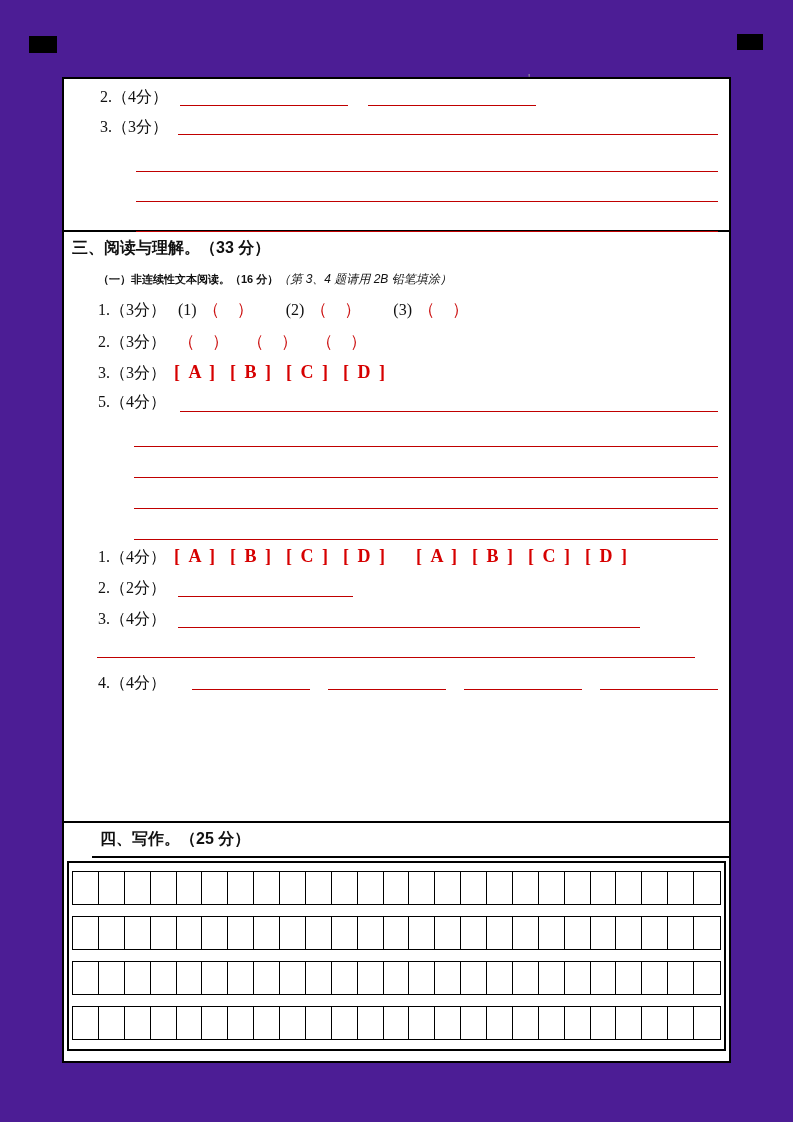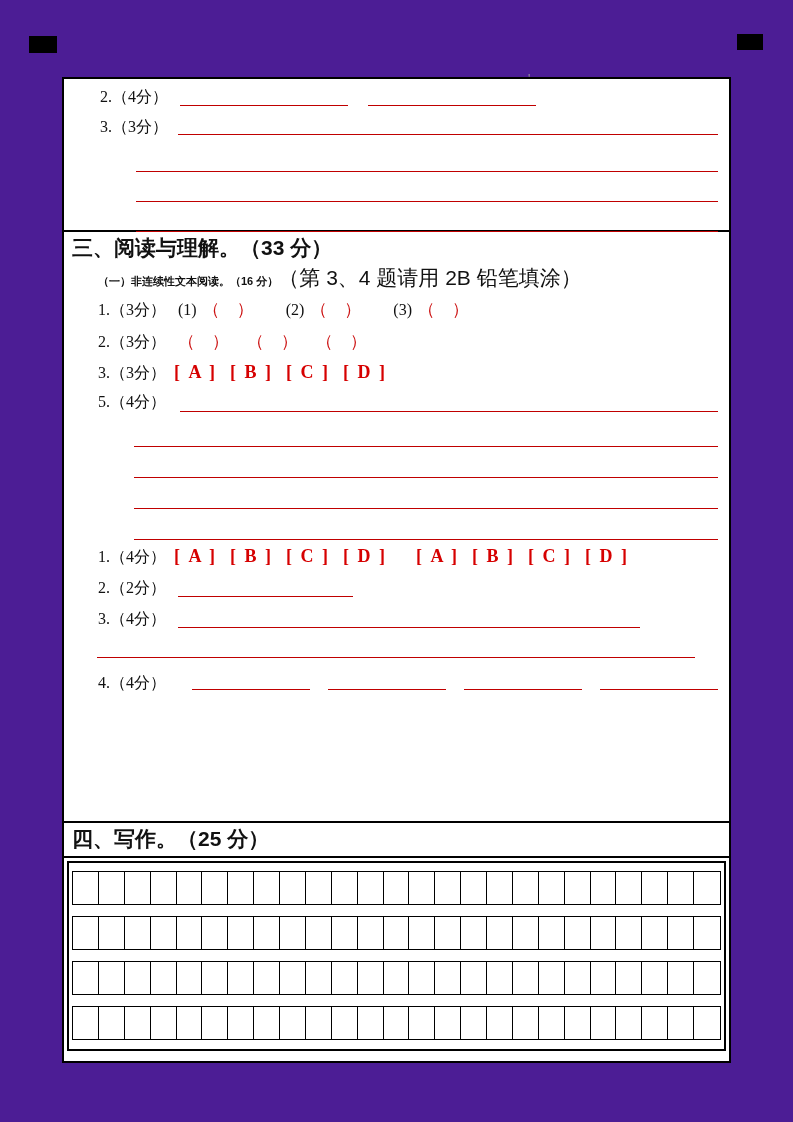--- a/index.html
+++ b/index.html
@@ -16,21 +16,21 @@
   .reg-right{left:737px;top:34px;width:26px;height:16px;}
   .stray{position:absolute;left:528px;top:72px;color:#9a9a9a;font-size:12px;font-family:"Liberation Sans",sans-serif;}
 
   .sheet{position:absolute;left:62px;top:77px;width:669px;height:986px;border:2px solid #000;
          box-sizing:border-box;background:#fff;}
   .sec{box-sizing:border-box;}
 
   
   .sec-a{height:153px;border-bottom:2px solid #000;padding:3px 11px 0 36px;}
   .sec-b{height:591px;border-bottom:2px solid #000;padding:2px 11px 0 8px;overflow:hidden;}
-  .sec-c{height:35px;border-bottom:2px solid #000;line-height:32px;padding-left:8px;}
+  .sec-c{height:35px;border-bottom:2px solid #000;line-height:32px;padding-left:8px;margin-left:28px;}
   .sec-d{height:203px;}
 
   .row{position:relative;white-space:nowrap;}
   .h28{height:28px;line-height:28px;}
   .h30{height:30px;line-height:30px;}
   .h31{height:31px;line-height:31px;}
   .h32{height:32px;line-height:32px;}
   .h33{height:33px;line-height:40px;}
   .h38{height:38px;line-height:60px;}
 
@@ -40,23 +40,23 @@
 
   .blank{display:inline-block;height:14px;border-bottom:1.6px solid var(--line-red);vertical-align:-4px;}
   .blank-abs{position:absolute;bottom:7px;right:0;border-bottom:1.6px solid var(--line-red);height:0;}
   .xline{border-bottom:1.6px solid var(--line-red);height:29px;margin-left:36px;}
   .sec-b .xline{margin-left:62px;height:30px;}
   .fullline{border-bottom:1.6px solid var(--line-red);height:23px;margin-left:25px;margin-right:23px;}
   .row-flex{display:flex;align-items:flex-end;column-gap:18px;}
   .row-flex .q-label{flex:none;line-height:26px;}
   .row-flex .blank{flex:1;margin-bottom:6px;vertical-align:0;}
 
-  .sec-title{font-family:"Liberation Sans","DejaVu Sans",sans-serif;font-weight:600;font-size:21px;}
+  .sec-title{font-family:"Liberation Sans","DejaVu Sans",sans-serif;font-weight:600;font-size:16px;}
   .part-title{font-family:"Liberation Sans","DejaVu Sans",sans-serif;font-weight:600;font-size:11px;}
-  .part-note{font-family:"Liberation Sans","DejaVu Sans",sans-serif;font-weight:400;font-size:21px;}
+  .part-note{font-family:"Liberation Sans","DejaVu Sans",sans-serif;font-weight:400;font-size:12px;font-style:italic;}
 
   .rparen{color:var(--paren-red);margin-right:28px;font-size:17px;}
   .rparen.tight{margin-right:14px;}
   .opt-set{margin-right:16px;}
   .opt{color:var(--bracket-red);font-weight:bold;font-size:18px;letter-spacing:2px;margin-right:13px;
        font-family:"Liberation Serif","DejaVu Serif",serif;}
 
   
   .grid-box{margin:3px 3px 0 3px;border:2px solid #000;padding:8px 3px 9px 3px;box-sizing:border-box;}
   .grid-row{display:grid;grid-template-columns:repeat(25,1fr);height:34px;border:1px solid #000;

